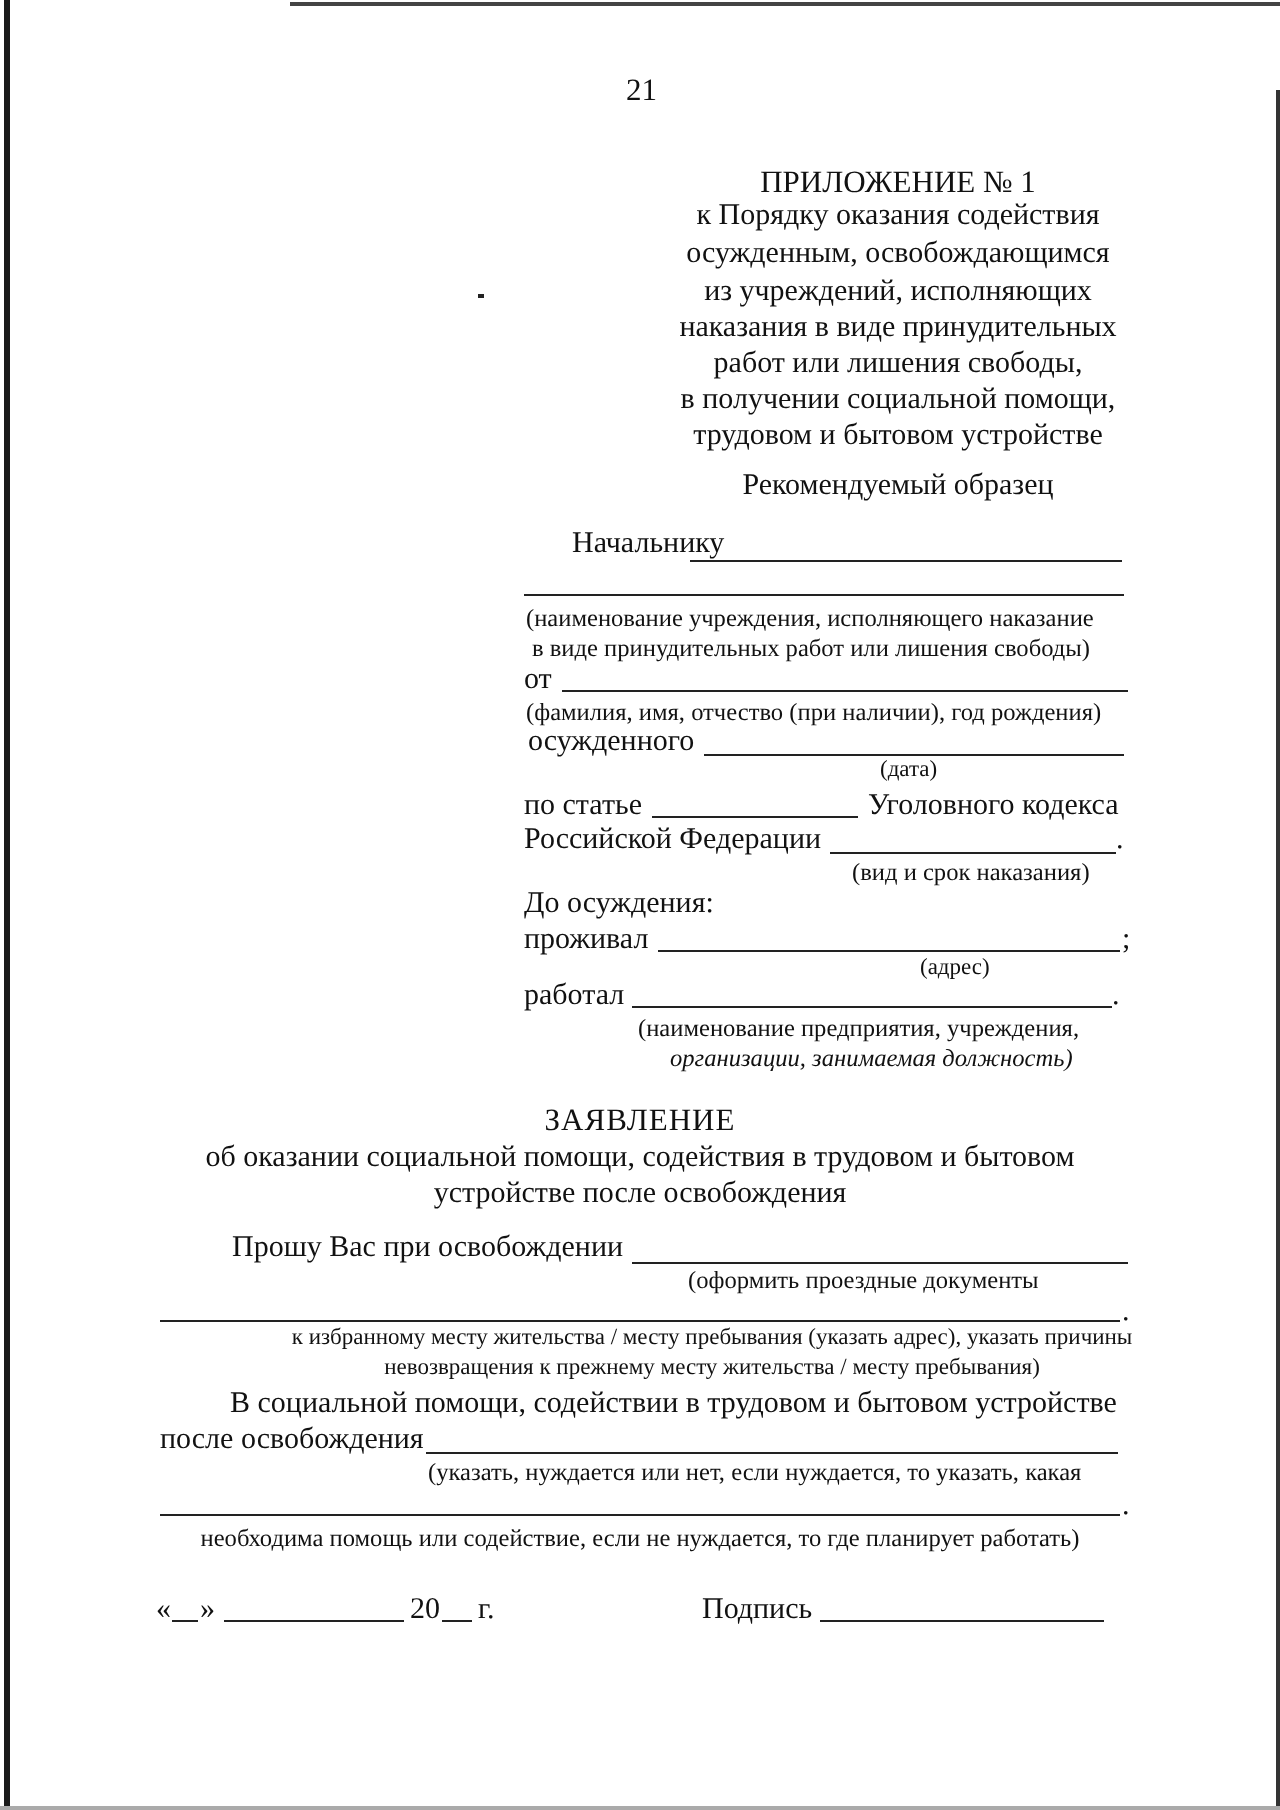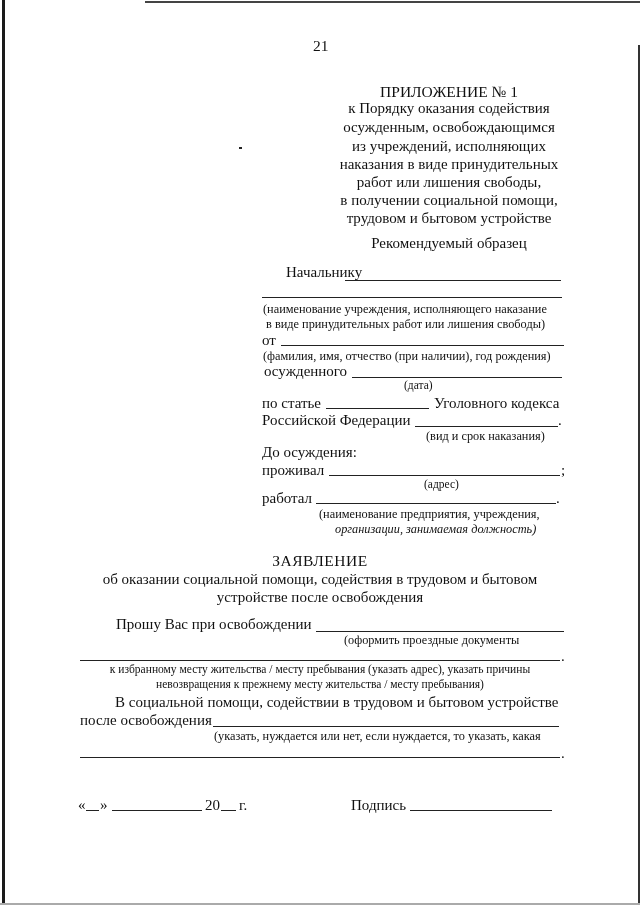--- a/index.html
+++ b/index.html
@@ -10,21 +10,21 @@
   .border-top { position: absolute; left: 145px; top: 1px; width: 495px; height: 2px; background: #444; }
   .border-right { position: absolute; right: 0; top: 45px; width: 2px; height: 860px; background: #333; }
   .border-bottom { position: absolute; left: 0; bottom: 0; width: 640px; height: 2px; background: #aaa; }
   .speck { position: absolute; left: 239px; top: 147px; width: 3px; height: 2px; background: #222; }
 
   .t { position: absolute; white-space: nowrap; line-height: 1; }
   .c { text-align: center; }
   .f16 { font-size: 15.5px; }
   .f15 { font-size: 15px; }
   .f12 { font-size: 12.3px; }
-  .f11 { font-size: 11.5px; }
+  .f11 { font-size: 11.5px; margin-left: 36px; }
   .line { position: absolute; height: 1px; background: #222; }
 </style>
 </head>
 <body>
 
 <div class="page">
   <div class="border-left"></div>
   <div class="border-top"></div>
   <div class="border-right"></div>
   <div class="border-bottom"></div>
@@ -90,20 +90,21 @@
   <div class="t f15" style="left:561px; top:649px;">.</div>
   <div class="t f11 c" style="left:60px; width:520px; top:664px;">к избранному месту жительства / месту пребывания (указать адрес), указать причины</div>
   <div class="t f11 c" style="left:60px; width:520px; top:679px;">невозвращения к прежнему месту жительства / месту пребывания)</div>
 
   <div class="t f15" style="left:115px; top:695px;">В социальной помощи, содействии в трудовом и бытовом устройстве</div>
   <div class="t f15" style="left:80px; top:713px;">после освобождения</div>
   <div class="line" style="left:213px; width:346px; top:726px;"></div>
   <div class="t f12" style="left:214px; top:730px;">(указать, нуждается или нет, если нуждается, то указать, какая</div>
   <div class="line" style="left:80px; width:480px; top:757px;"></div>
   <div class="t f15" style="left:561px; top:746px;">.</div>
+  <div class="t f12 c" style="left:60px; width:520px; top:763px;">необходима помощь или содействие, если не нуждается, то где планирует работать)</div>
 
   <div class="t f15" style="left:78px; top:798px;">«</div>
   <div class="line" style="left:86px; width:13px; top:810px;"></div>
   <div class="t f15" style="left:100px; top:798px;">»</div>
   <div class="line" style="left:112px; width:90px; top:810px;"></div>
   <div class="t f15" style="left:205px; top:798px;">20</div>
   <div class="line" style="left:221px; width:15px; top:810px;"></div>
   <div class="t f15" style="left:239px; top:798px;">г.</div>
 
   <div class="t f15" style="left:351px; top:798px;">Подпись</div>

